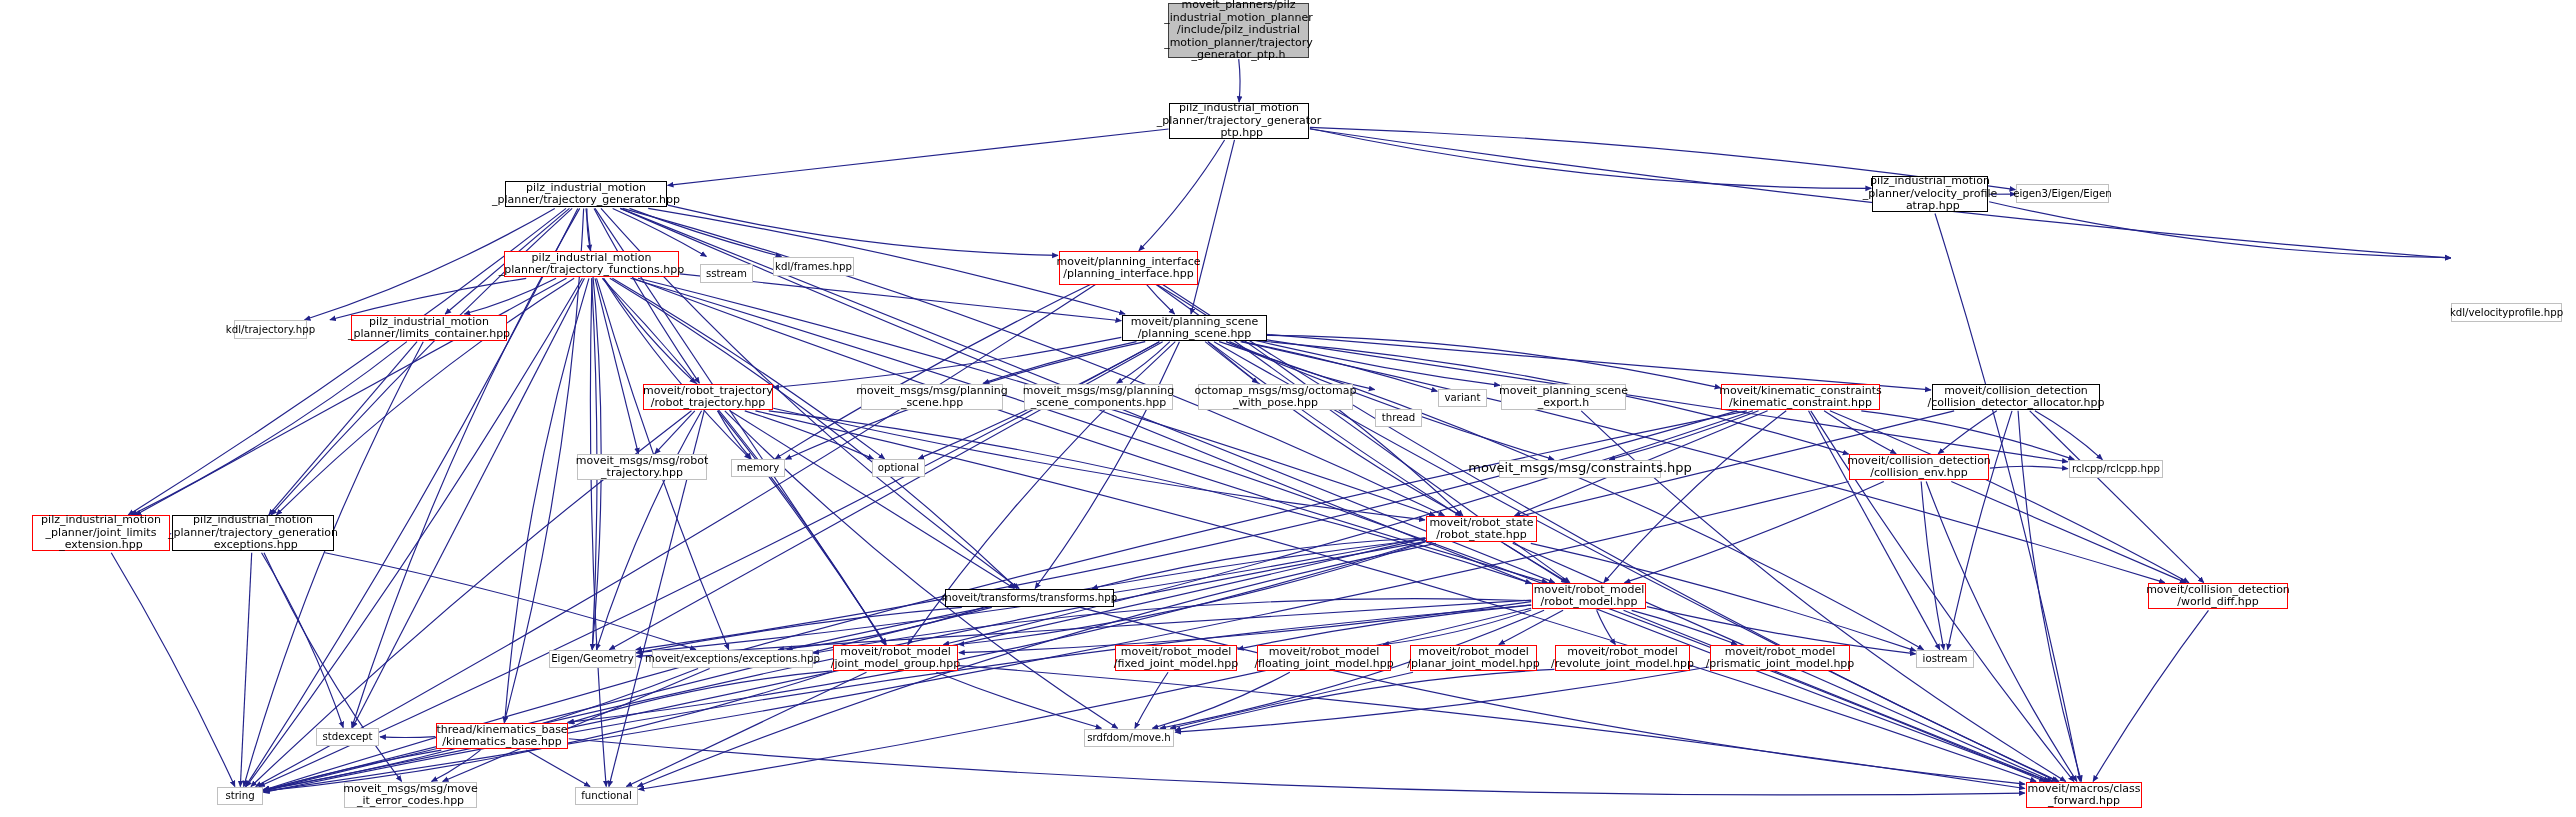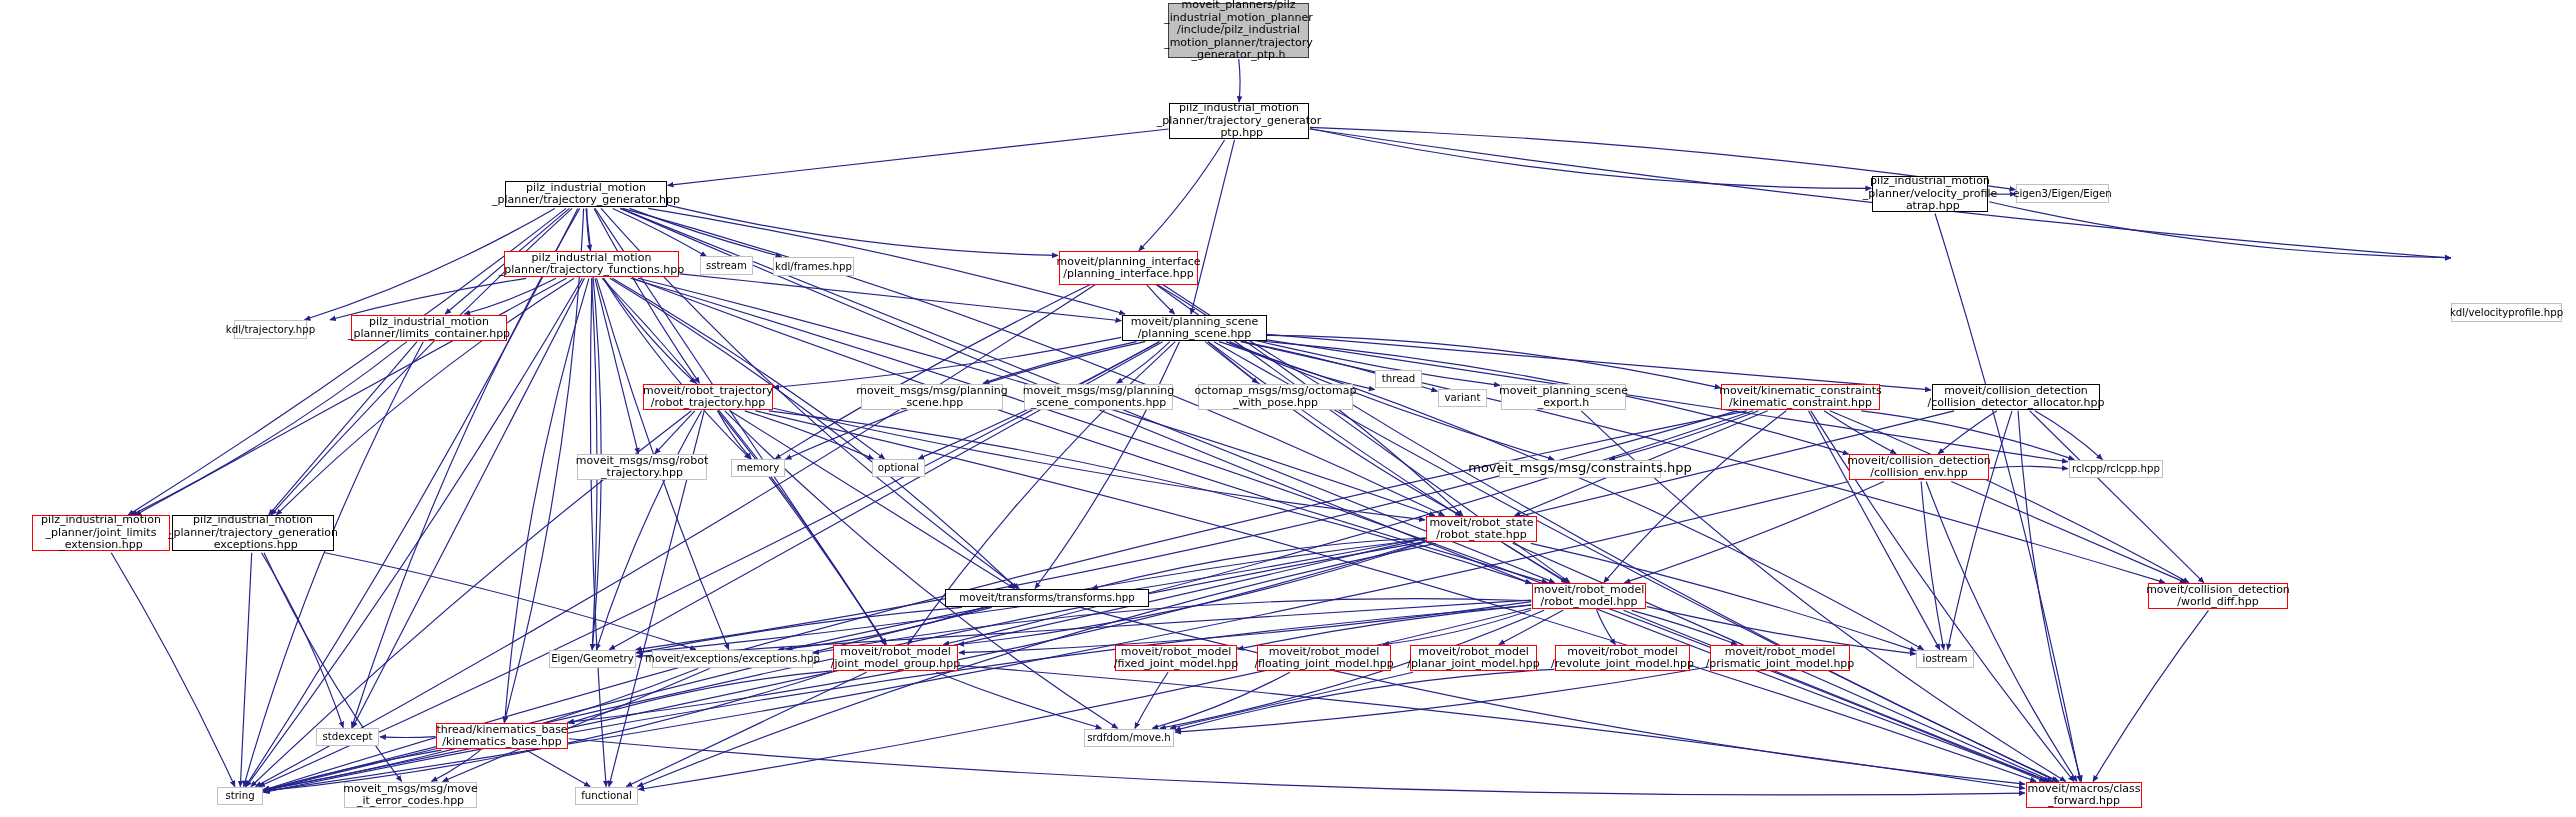--- a/index.html
+++ b/index.html
@@ -207,38 +207,38 @@
 _ptp.hpp</span></div>
     <div class="node black" style="left: 505px; top: 181px; width: 162px; height: 26px;"><span>pilz_industrial_motion
 _planner/trajectory_generator.hpp</span></div>
     <div class="node black" style="left: 1872px; top: 176px; width: 116px; height: 36px;"><span>pilz_industrial_motion
 _planner/velocity_profile
 _atrap.hpp</span></div>
     <div class="node light" style="left: 2016px; top: 184px; width: 93px; height: 19px; font-size: 10.2px;"><span>eigen3/Eigen/Eigen</span></div>
     <div class="node light" style="left: 2451px; top: 255px; width: 111px; height: 19px; font-size: 10.2px; margin-top: 48px;"><span>kdl/velocityprofile.hpp</span></div>
     <div class="node red" style="left: 504px; top: 251px; width: 175px; height: 26px;"><span>pilz_industrial_motion
 _planner/trajectory_functions.hpp</span></div>
-    <div class="node light" style="left: 700px; top: 256px; width: 53px; height: 19px; font-size: 10.2px;"><span>sstream</span></div>
+    <div class="node light" style="left: 700px; top: 264px; width: 53px; height: 19px; font-size: 10.2px;"><span>sstream</span></div>
     <div class="node light" style="left: 773px; top: 257px; width: 81px; height: 19px; font-size: 10.2px;"><span>kdl/frames.hpp</span></div>
     <div class="node red" style="left: 1059px; top: 251px; width: 139px; height: 34px;"><span>moveit/planning_interface
 /planning_interface.hpp</span></div>
     <div class="node light" style="left: 234px; top: 320px; width: 73px; height: 19px; font-size: 10.2px;"><span>kdl/trajectory.hpp</span></div>
     <div class="node red" style="left: 351px; top: 315px; width: 156px; height: 26px;"><span>pilz_industrial_motion
 _planner/limits_container.hpp</span></div>
     <div class="node black" style="left: 1122px; top: 315px; width: 145px; height: 26px;"><span>moveit/planning_scene
 /planning_scene.hpp</span></div>
     <div class="node red" style="left: 643px; top: 384px; width: 130px; height: 26px;"><span>moveit/robot_trajectory
 /robot_trajectory.hpp</span></div>
     <div class="node light" style="left: 861px; top: 384px; width: 142px; height: 26px;"><span>moveit_msgs/msg/planning
 _scene.hpp</span></div>
     <div class="node light" style="left: 1024px; top: 384px; width: 149px; height: 26px;"><span>moveit_msgs/msg/planning
 _scene_components.hpp</span></div>
     <div class="node light" style="left: 1198px; top: 384px; width: 155px; height: 26px;"><span>octomap_msgs/msg/octomap
 _with_pose.hpp</span></div>
-    <div class="node light" style="left: 1375px; top: 370px; width: 47px; height: 17.5px; font-size: 10.2px;"><span>thread</span></div>
+    <div class="node light" style="left: 1375px; top: 409px; width: 47px; height: 17.5px; font-size: 10.2px;"><span>thread</span></div>
     <div class="node light" style="left: 1438px; top: 389px; width: 49px; height: 17.5px; font-size: 10.2px;"><span>variant</span></div>
     <div class="node light" style="left: 1501px; top: 384px; width: 125px; height: 26px;"><span>moveit_planning_scene
 _export.h</span></div>
     <div class="node red" style="left: 1721px; top: 384px; width: 159px; height: 26px;"><span>moveit/kinematic_constraints
 /kinematic_constraint.hpp</span></div>
     <div class="node black" style="left: 1932px; top: 384px; width: 168px; height: 26px;"><span>moveit/collision_detection
 /collision_detector_allocator.hpp</span></div>
     <div class="node light" style="left: 577px; top: 454px; width: 130px; height: 26px;"><span>moveit_msgs/msg/robot
 _trajectory.hpp</span></div>
     <div class="node light" style="left: 731px; top: 459px; width: 54px; height: 17.5px; font-size: 10.2px;"><span>memory</span></div>
@@ -246,21 +246,21 @@
     <div class="node light" style="left: 1499px; top: 460px; width: 162px; height: 17.5px; font-size: 13px;"><span>moveit_msgs/msg/constraints.hpp</span></div>
     <div class="node red" style="left: 1849px; top: 454px; width: 140px; height: 26px;"><span>moveit/collision_detection
 /collision_env.hpp</span></div>
     <div class="node light" style="left: 2069px; top: 460px; width: 94px; height: 17.5px; font-size: 10.2px;"><span>rclcpp/rclcpp.hpp</span></div>
     <div class="node red" style="left: 1426px; top: 516px; width: 111px; height: 26px;"><span>moveit/robot_state
 /robot_state.hpp</span></div>
     <div class="node red" style="left: 2148px; top: 583px; width: 140px; height: 26px;"><span>moveit/collision_detection
 /world_diff.hpp</span></div>
     <div class="node red" style="left: 1532px; top: 583px; width: 114px; height: 26px;"><span>moveit/robot_model
 /robot_model.hpp</span></div>
-    <div class="node black" style="left: 945px; top: 589px; width: 204px; height: 17.5px; font-size: 10.2px;"><span>moveit/transforms/transforms.hpp</span></div>
+    <div class="node black" style="left: 945px; top: 589px; width: 169px; height: 17.5px; font-size: 10.2px;"><span>moveit/transforms/transforms.hpp</span></div>
     <div class="node red" style="left: 32px; top: 515px; width: 138px; height: 36px;"><span>pilz_industrial_motion
 _planner/joint_limits
 _extension.hpp</span></div>
     <div class="node black" style="left: 172px; top: 515px; width: 162px; height: 36px;"><span>pilz_industrial_motion
 _planner/trajectory_generation
 _exceptions.hpp</span></div>
     <div class="node light" style="left: 549px; top: 650px; width: 87px; height: 17.5px; font-size: 10.2px;"><span>Eigen/Geometry</span></div>
     <div class="node light" style="left: 652px; top: 650px; width: 161px; height: 17.5px; font-size: 10.2px;"><span>moveit/exceptions/exceptions.hpp</span></div>
     <div class="node red" style="left: 833px; top: 645px; width: 125px; height: 26px;"><span>moveit/robot_model
 /joint_model_group.hpp</span></div>

